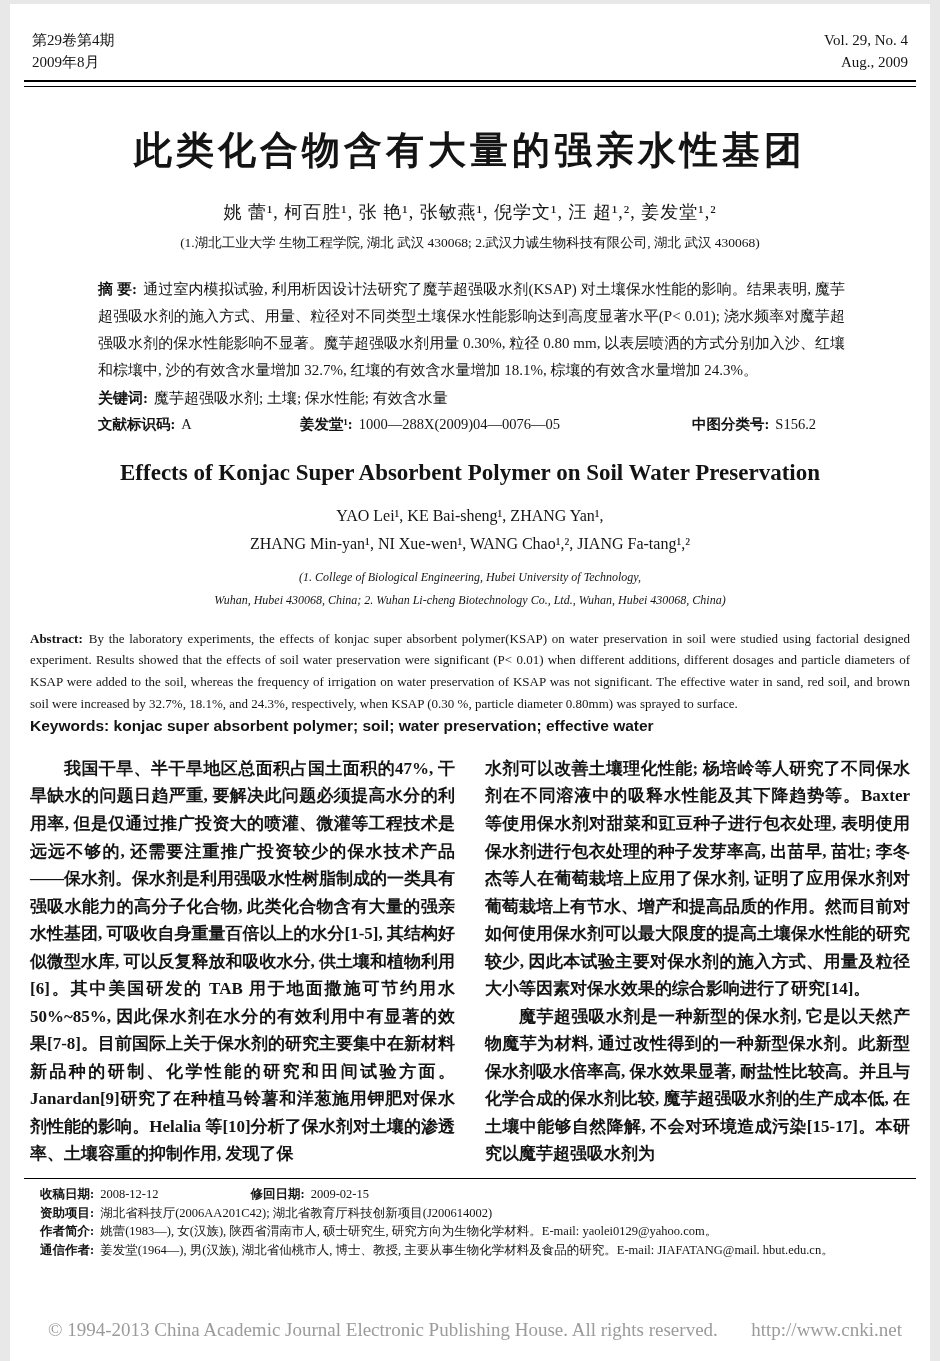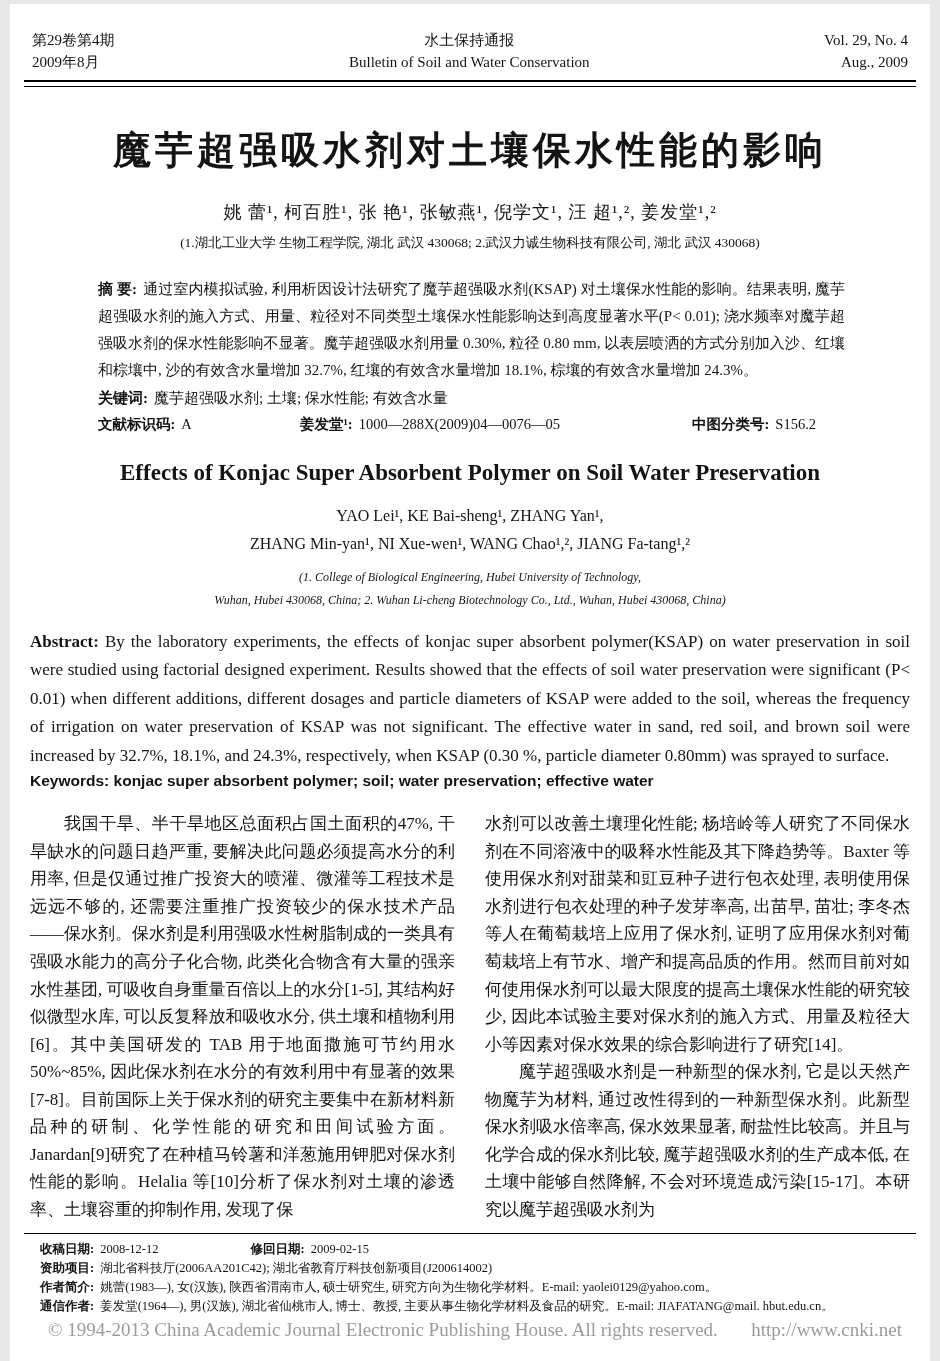--- a/index.html
+++ b/index.html
@@ -36,25 +36,25 @@
   .meta-row .m1 { width:202px; }
   .meta-row .m2 { width:392px; }
   .meta-row .m3 { flex:1; }
   .lbl { font-weight:bold; margin-right:6px; }
   
   .title-en {
     margin:26px 20px 0 20px; text-align:center; font-size:23px; font-weight:bold;
   }
   .authors-en { margin-top:16px; text-align:center; font-size:16px; line-height:1.75; }
   .affil-en { margin-top:8px; text-align:center; font-style:italic; font-size:12px; line-height:1.9; }
-  .abs-en { margin:16px 20px 0 20px; font-size:17px; line-height:1.68; text-align:justify; }
+  .abs-en { margin:16px 20px 0 20px; font-size:13px; line-height:1.68; text-align:justify; }
   .kw-en { margin:2px 20px 0 20px; font-size:15.5px; font-weight:bold;
     font-family:"Liberation Sans","DejaVu Sans",sans-serif; }
   
-  .columns { display:flex; gap:30px; margin:20px 20px 0 20px; }
+  .columns { display:flex; gap:30px; margin:20px 20px 0 20px;font-weight:bold; }
   .col { flex:1; font-size:17px; line-height:1.62; text-align:justify; }
   .col p { margin:0; }
   .col p.indent { text-indent:2em; }
   
   .fn-rule { margin:10px 14px 0 14px; border-top:1.5px solid #000; }
   .footnotes { margin:6px 24px 0 30px; font-size:12.5px; line-height:1.5; }
   .fn-gap { display:inline-block; width:92px; }
   
   .watermark {
     position:absolute; left:38px; right:28px; bottom:24px;
@@ -65,32 +65,28 @@
 </head>
 <body>
 
 <div class="page">
 
   <div class="header">
     <div class="h-left">
       <div>第29卷第4期</div>
       <div>2009年8月</div>
     </div>
-    <div class="h-center">
-      <div>水土保持通报</div>
-      <div>Bulletin of Soil and Water Conservation</div>
-    </div>
     <div class="h-right">
       <div>Vol. 29, No. 4</div>
       <div>Aug., 2009</div>
     </div>
   </div>
   <div class="double-rule"></div>
 
-  <div class="title-cn">魔芋超强吸水剂对土壤保水性能的影响</div>
+  <div class="title-cn">此类化合物含有大量的强亲水性基团</div>
   <div class="authors-cn">姚 蕾¹, 柯百胜¹, 张 艳¹, 张敏燕¹, 倪学文¹, 汪 超¹,², 姜发堂¹,²</div>
   <div class="affil-cn">(1.湖北工业大学 生物工程学院, 湖北 武汉 430068; 2.武汉力诚生物科技有限公司, 湖北 武汉 430068)</div>
 
   <p class="abs-cn"><span class="lbl">摘  要:</span><span>通过室内模拟试验, 利用析因设计法研究了魔芋超强吸水剂(KSAP) 对土壤保水性能的影响。结果表明, 魔芋超强吸水剂的施入方式、用量、粒径对不同类型土壤保水性能影响达到高度显著水平(P&lt; 0.01); 浇水频率对魔芋超强吸水剂的保水性能影响不显著。魔芋超强吸水剂用量 0.30%, 粒径 0.80 mm, 以表层喷洒的方式分别加入沙、红壤和棕壤中, 沙的有效含水量增加 32.7%, 红壤的有效含水量增加 18.1%, 棕壤的有效含水量增加 24.3%。</span></p>
 
   <p class="kw-cn"><span class="lbl">关键词:</span><span>魔芋超强吸水剂; 土壤; 保水性能; 有效含水量</span></p>
 
   <div class="meta-row">
     <span class="m1"><span class="lbl">文献标识码:</span><span>A</span></span>
     <span class="m2"><span class="lbl">姜发堂¹:</span><span>1000—288X(2009)04—0076—05</span></span>

